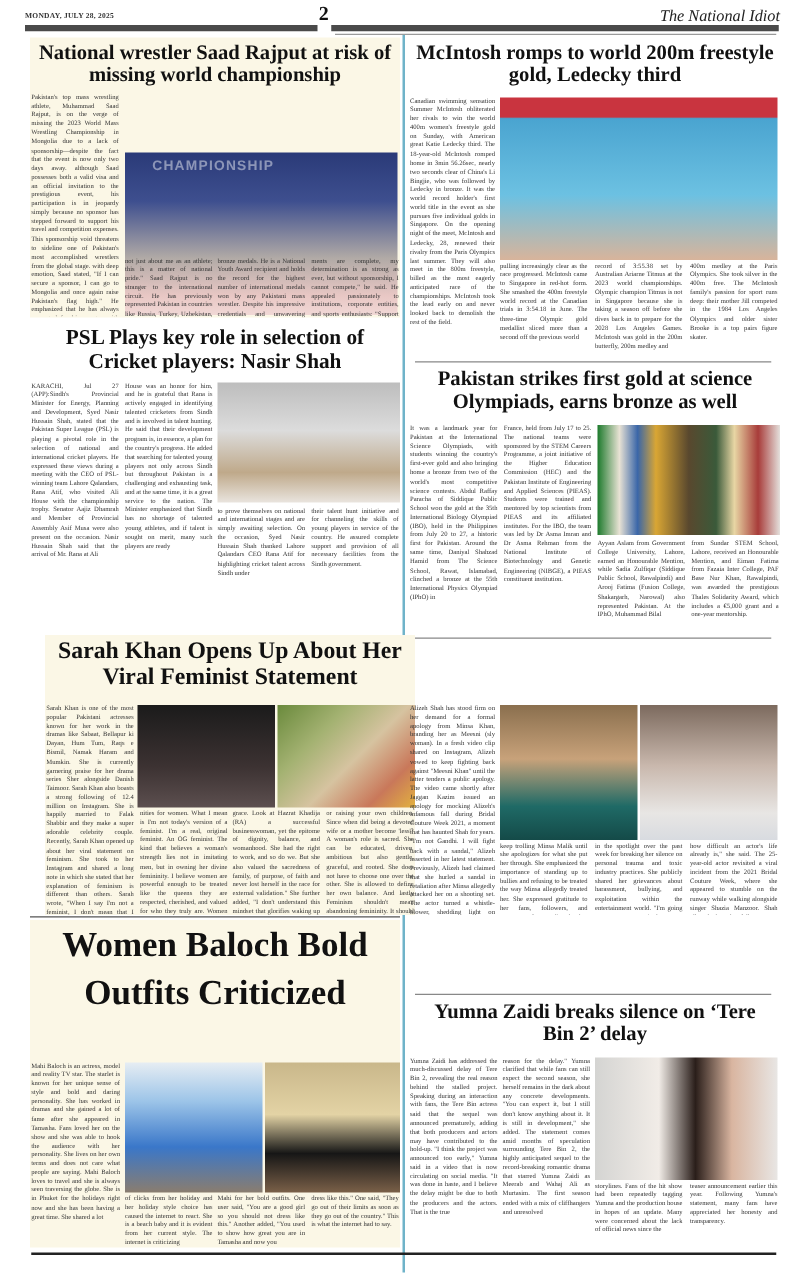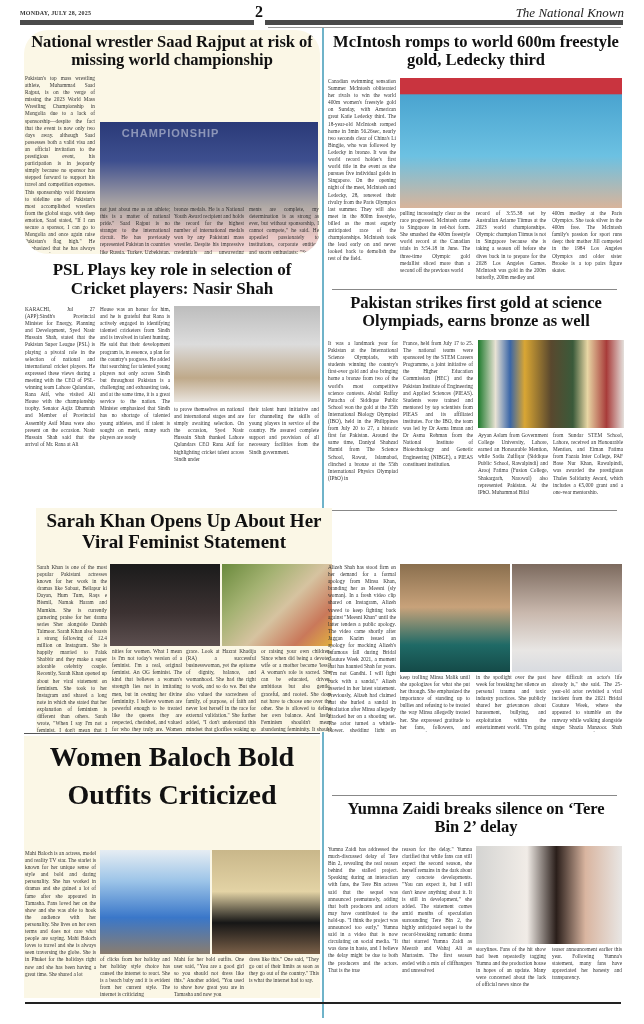--- a/index.html
+++ b/index.html
@@ -40,41 +40,41 @@
   .caption-overlay { position: absolute; left: 10%; top: 4%; font-family: "Liberation Sans", sans-serif; font-weight: bold; font-size: 11px; color: rgba(255,255,255,0.45); letter-spacing: 1px; }
 
   .rule-bottom { position: absolute; left: 25px; top: 1002px; width: 596px; height: 2px; background: #222; }
 </style>
 </head>
 <body>
 
 <div class="masthead">
   <div class="mast-date">MONDAY, JULY 28, 2025</div>
   <div class="mast-page">2</div>
-  <div class="mast-title">The National Known</div>
+  <div class="mast-title">The National Idiot</div>
   <div class="mast-bar-left"></div>
   <div class="mast-bar-right"></div>
   <div class="mast-thin"></div>
 </div>
 
 <div class="divider-v"></div>
 
-<div class="article cream" style="left:24px; top:30px; width:296px; height:224px;border-radius:24px;">
+<div class="article cream" style="left:24px; top:30px; width:296px; height:224px;">
   <div class="headline" style="font-size:16.5px; padding:3px 2px 0 2px;">National wrestler Saad Rajput at risk of missing world championship</div>
   <div class="photo ph-wrestle" style="left:76px; top:44px; width:218px; height:130px;">
     <span class="caption-overlay">CHAMPIONSHIP</span>
   </div>
   <div class="col body-text" style="left:1px; top:45px; width:70px; height:178px;">Pakistan's top mass wrestling athlete, Muhammad Saad Rajput, is on the verge of missing the 2023 World Mass Wrestling Championship in Mongolia due to a lack of sponsorship—despite the fact that the event is now only two days away. although Saad possesses both a valid visa and an official invitation to the prestigious event, his participation is in jeopardy simply because no sponsor has stepped forward to support his travel and competition expenses. This sponsorship void threatens to sideline one of Pakistan's most accomplished wrestlers from the global stage. with deep emotion, Saad stated, "If I can secure a sponsor, I can go to Mongolia and once again raise Pakistan's flag high." He emphasized that he has always competed for his country with passion and dedication, often doing so without any formal backing. "This is</div>
   <div class="col body-text" style="left:76px; top:176px; width:70px; height:48px;">not just about me as an athlete; this is a matter of national pride." Saad Rajput is no stranger to the international circuit. He has previously represented Pakistan in countries like Russia, Turkey, Uzbekistan, Kazakhstan, and Romania, winning numerous gold, silver, and</div>
   <div class="col body-text" style="left:150px; top:176px; width:70px; height:48px;">bronze medals. He is a National Youth Award recipient and holds the record for the highest number of international medals won by any Pakistani mass wrestler. Despite his impressive credentials and unwavering spirit, Saad now finds himself at a crossroads. "All travel arrange-</div>
   <div class="col body-text" style="left:225px; top:176px; width:70px; height:48px;">ments are complete, my determination is as strong as ever, but without sponsorship, I cannot compete," he said. He appealed passionately to institutions, corporate entities, and sports enthusiasts: "Support me now. Give a champion the chance to represent Pakistan on the world stage."</div>
 </div>
 
 <div class="article" style="left:328px; top:30px; width:296px; height:250px;">
-  <div class="headline" style="font-size:16.5px; padding:3px 2px 0 2px;">McIntosh romps to world 600m freestyle gold, Ledecky third</div>
+  <div class="headline" style="font-size:16.5px; padding:3px 2px 0 2px;">McIntosh romps to world 200m freestyle gold, Ledecky third</div>
   <div class="photo ph-swim" style="left:72px; top:48px; width:222px; height:130px;"></div>
   <div class="col body-text" style="left:0px; top:48px; width:68px; height:200px;">Canadian swimming sensation Summer McIntosh obliterated her rivals to win the world 400m women's freestyle gold on Sunday, with American great Katie Ledecky third. The 18-year-old McIntosh romped home in 3min 56.26sec, nearly two seconds clear of China's Li Bingjie, who was followed by Ledecky in bronze. It was the world record holder's first world title in the event as she pursues five individual golds in Singapore. On the opening night of the meet, McIntosh and Ledecky, 28, renewed their rivalry from the Paris Olympics last summer. They will also meet in the 800m freestyle, billed as the most eagerly anticipated race of the championships. McIntosh took the lead early on and never looked back to demolish the rest of the field.</div>
   <div class="col body-text" style="left:72px; top:180px; width:70px; height:70px;">pulling increasingly clear as the race progressed. McIntosh came to Singapore in red-hot form. She smashed the 400m freestyle world record at the Canadian trials in 3:54.18 in June. The three-time Olympic gold medallist sliced more than a second off the previous world</div>
   <div class="col body-text" style="left:148px; top:180px; width:70px; height:70px;">record of 3:55.38 set by Australian Ariarne Titmus at the 2023 world championships. Olympic champion Titmus is not in Singapore because she is taking a season off before she dives back in to prepare for the 2028 Los Angeles Games. McIntosh was gold in the 200m butterfly, 200m medley and</div>
   <div class="col body-text" style="left:224px; top:180px; width:70px; height:70px;">400m medley at the Paris Olympics. She took silver in the 400m free. The McIntosh family's passion for sport runs deep: their mother Jill competed in the 1984 Los Angeles Olympics and older sister Brooke is a top pairs figure skater.</div>
 </div>
 <div class="hr" style="left:332px; top:289px; width:285px;"></div>
 
 <div class="article" style="left:24px; top:258px; width:296px; height:232px;">
   <div class="headline" style="font-size:17px; padding:2px 2px 0 2px;">PSL Plays key role in selection of Cricket players: Nasir Shah</div>

